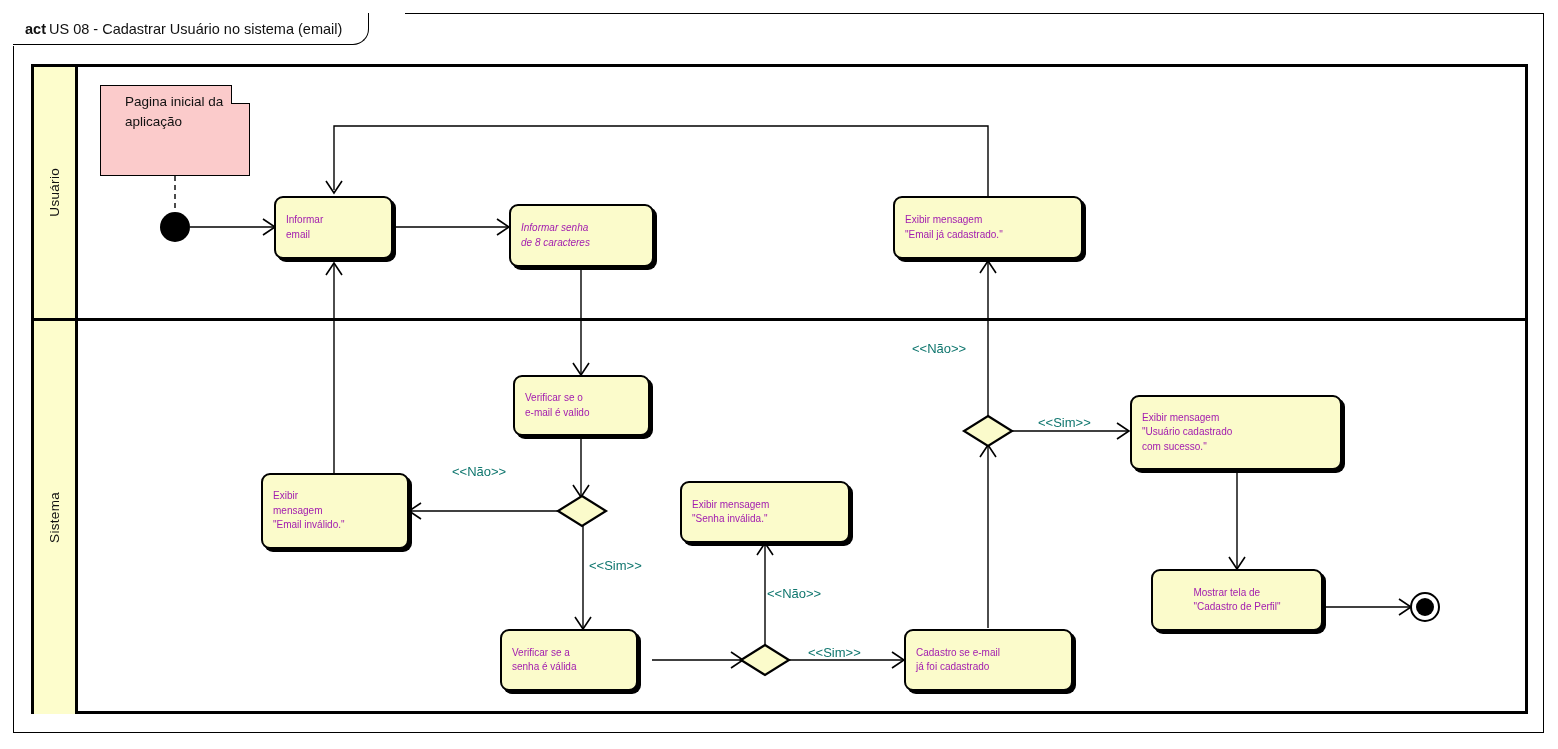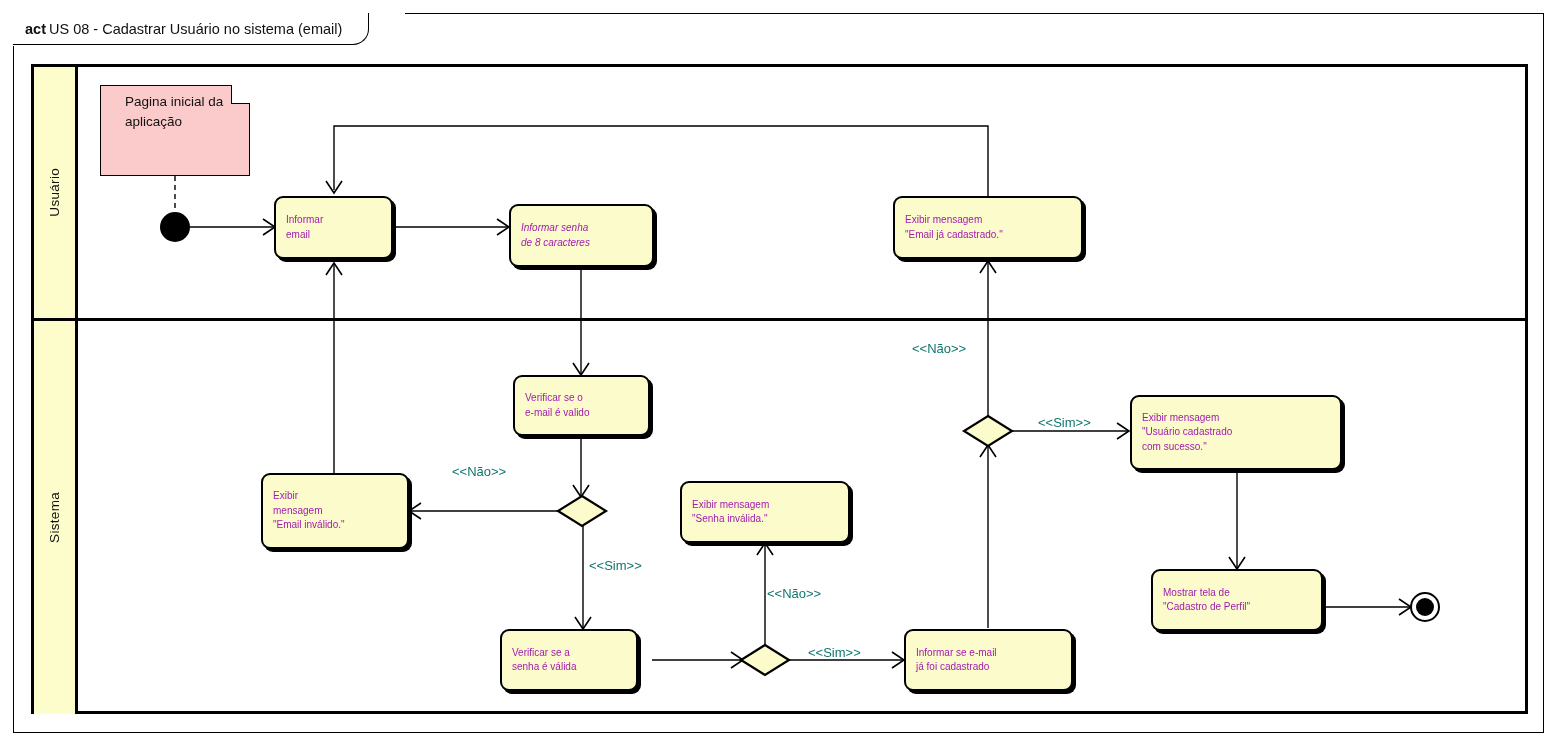--- a/index.html
+++ b/index.html
@@ -168,31 +168,31 @@
     <div class="txt">Exibir mensagem
 "Senha inválida."</div>
   </div>
 
   <div class="node" style="left:500px;top:629px;width:138px;height:62px;">
     <div class="txt">Verificar se a
 senha é válida</div>
   </div>
 
   <div class="node" style="left:904px;top:629px;width:169px;height:62px;">
-    <div class="txt">Informar se e-mail
+    <div class="txt">Cadastro se e-mail
 já foi cadastrado</div>
   </div>
 
   <div class="node" style="left:1130px;top:395px;width:212px;height:75px;">
     <div class="txt">Exibir mensagem
 "Usuário cadastrado
 com sucesso."</div>
   </div>
 
-  <div class="node" style="left:1151px;top:569px;width:172px;height:62px;">
+  <div class="node" style="left:1151px;top:569px;width:172px;height:62px;justify-content:center;">
     <div class="txt">Mostrar tela de
 "Cadastro de Perfil"</div>
   </div>
 
   <div class="guard" style="left:452px;top:464px;">&lt;&lt;Não&gt;&gt;</div>
   <div class="guard" style="left:589px;top:558px;">&lt;&lt;Sim&gt;&gt;</div>
   <div class="guard" style="left:767px;top:586px;">&lt;&lt;Não&gt;&gt;</div>
   <div class="guard" style="left:808px;top:645px;">&lt;&lt;Sim&gt;&gt;</div>
   <div class="guard" style="left:912px;top:341px;">&lt;&lt;Não&gt;&gt;</div>
   <div class="guard" style="left:1038px;top:415px;">&lt;&lt;Sim&gt;&gt;</div>

